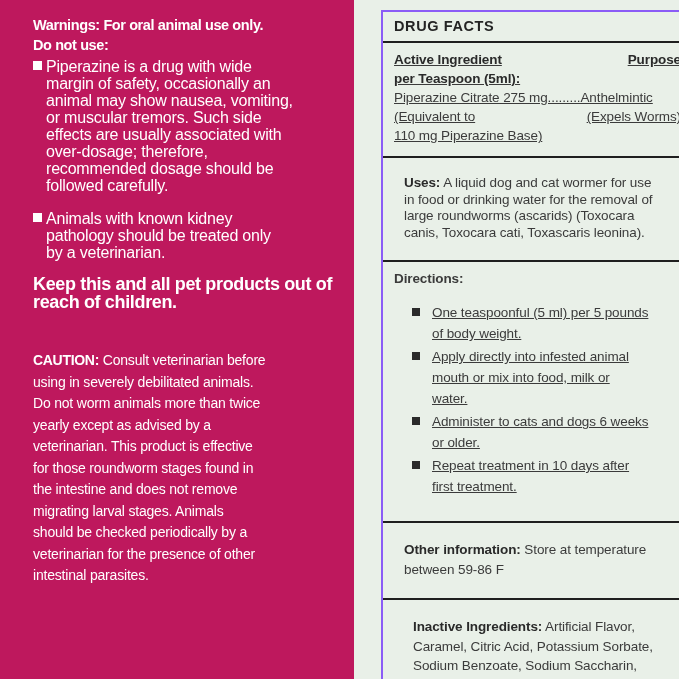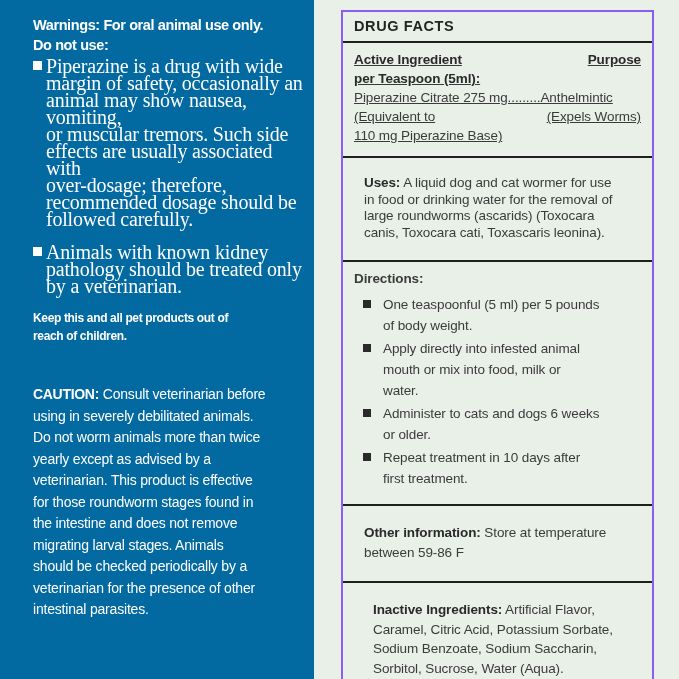--- a/index.html
+++ b/index.html
@@ -9,49 +9,48 @@
     overflow: hidden;
   }
   .page {
     width: 679px; height: 679px;
     display: flex;
     background: #E9F0E8;
   }
 
   
   .left-panel {
-    width: 314px; flex-shrink: 0;
-    background: #0369a1;
+    width: 354px; flex-shrink: 0;
+    background: #be185d;
     color: #FFFFFF;
     box-sizing: border-box;
     padding: 15px 8px 15px 33px;
     letter-spacing: -0.2px;
   }
   .warn-title {
     font-size: 14.5px; font-weight: bold;
     line-height: 20px; letter-spacing: -0.4px;
   }
   .warn-subtitle {
     font-size: 14.5px; font-weight: bold;
     line-height: 20px; letter-spacing: -0.4px;
   }
   .warn-list { list-style: none; margin: 3px 0 0 0; padding: 0; }
   .warn-list li {
     position: relative; padding-left: 13px;
-    font-size: 20px; line-height: 17px;
+    font-size: 16px; line-height: 17px;
     white-space: pre-line;
-    font-family: Liberation Serif, serif;
   }
   .warn-list li + li { margin-top: 16px; }
   .sq-white {
     position: absolute; left: 0; top: 3px;
     width: 9px; height: 9px; background: #FFFFFF;
   }
   .keep-text {
-    font-weight: bold; font-size: 12px; line-height: 18px;
+    font-weight: bold; font-size: 18px; line-height: 18px;
     margin: 14px 0 0 0; white-space: pre-line; letter-spacing: -0.35px;
   }
   .caution-par {
     margin: 39px 0 0 0; font-size: 14px; line-height: 21.5px;
     white-space: pre-line;
   }
   .caution-par b { letter-spacing: -0.3px; }
 
   
   .right-panel {
@@ -77,21 +76,21 @@
 
   .sec-active { line-height: 19px; padding: 7px 11px 11px; text-decoration: underline; }
   .sec-active .row { display: flex; justify-content: space-between; }
   .sec-active .dosage { margin-top: 0; }
 
   .sec-uses { line-height: 16.5px; padding: 7px 11px 9px; }
   .sec-uses p, .sec-other p, .sec-inactive p { margin: 10px; white-space: pre-line; }
 
   .sec-directions { padding: 7px 11px 11px; }
   .dir-head { font-weight: bold; line-height: 20px; margin-bottom: 5px; }
-  .dir-list { list-style: none; margin: 4px; padding: 0; }
+  .dir-list { list-style: none; margin: 13px; padding: 0; text-decoration: underline; }
   .dir-list li {
     position: relative; padding-left: 25px;
     line-height: 21px; margin-top: 2px;
     white-space: pre-line;
   }
   .sq-dark {
     position: absolute; left: 5px; top: 6px;
     width: 8px; height: 8px; background: #2A2A2A;
   }
 

